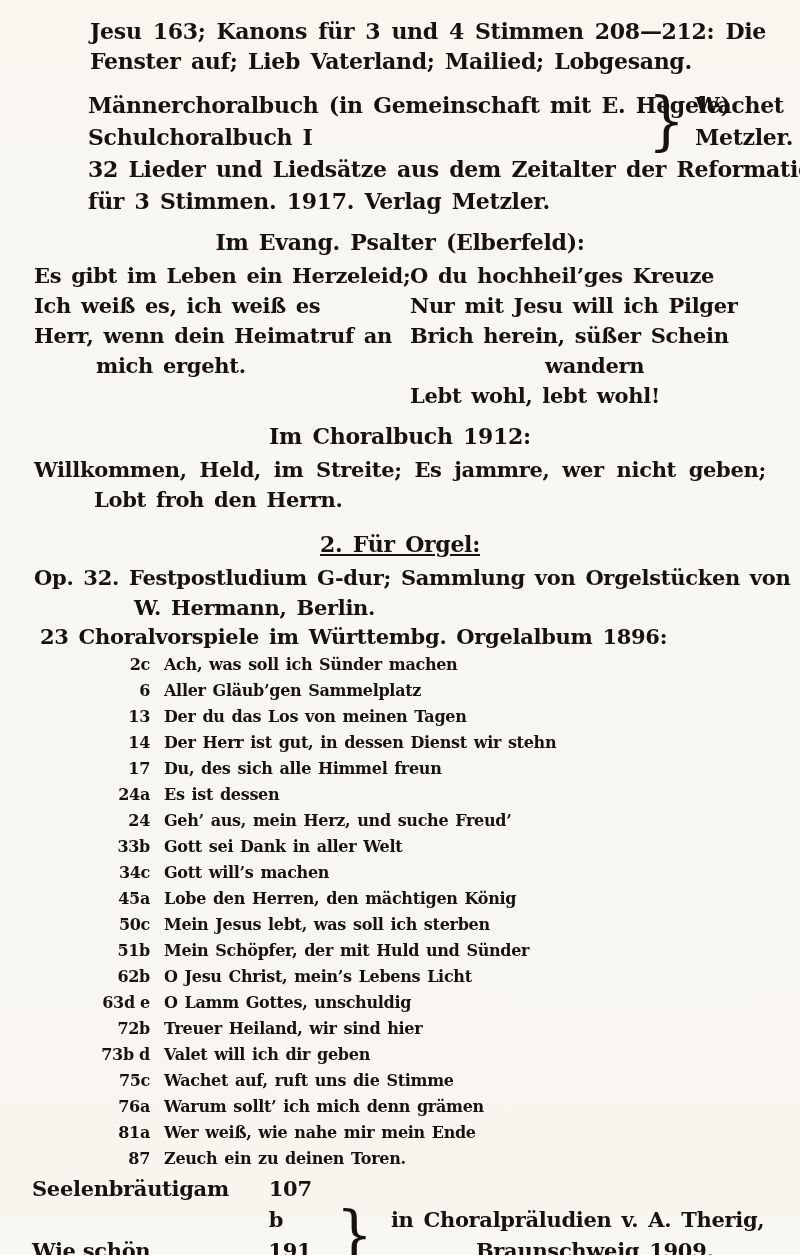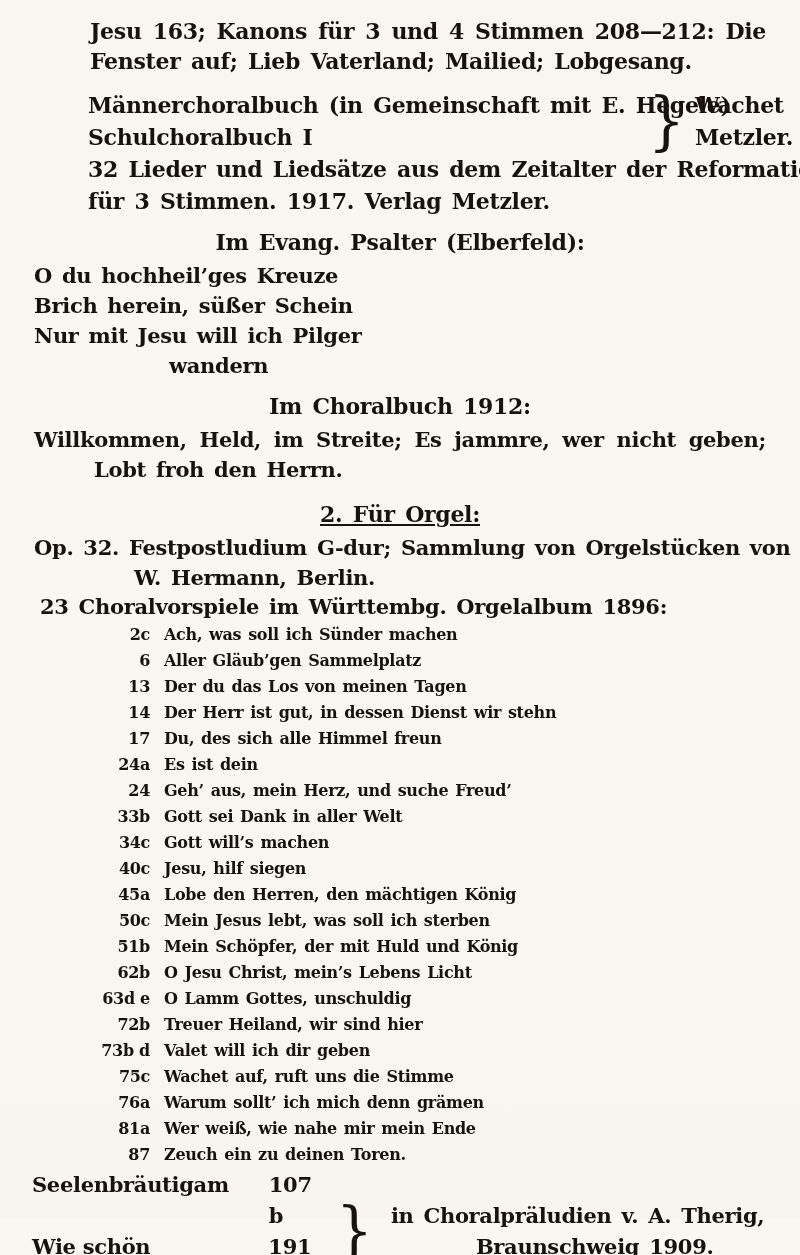--- a/index.html
+++ b/index.html
@@ -80,25 +80,32 @@
     </div>
   </div>
 
   <div class="lieder">
     <div class="stretch">32 Lieder und Liedsätze aus dem Zeitalter der Reformation,</div>
     <div class="line">für 3 Stimmen. 1917. Verlag Metzler.</div>
   </div>
 
   <div class="heading">Im Evang. Psalter (Elberfeld):</div>
   <div class="columns">
+    <div class="col-left">
+      <div class="line">Es gibt im Leben ein Herzeleid;</div>
+      <div class="line">Ich weiß es, ich weiß es</div>
+      <div class="line">Herr, wenn dein Heimatruf an</div>
+      <div class="line wrapline">mich ergeht.</div>
+    </div>
     <div class="col-right">
       <div class="line">O du hochheil’ges Kreuze</div>
+      <div class="line">Nur mit Jesu will ich Pilger</div>
       <div class="line">Brich herein, süßer Schein</div>
-      <div class="line">Nur mit Jesu will ich Pilger</div>
       <div class="line wrapline">wandern</div>
+      <div class="line">Lebt wohl, lebt wohl!</div>
     </div>
   </div>
 
   <div class="heading">Im Choralbuch 1912:</div>
   <div class="will">
     <div class="stretch">Willkommen, Held, im Streite; Es jammre, wer nicht geben;</div>
     <div class="line l2">Lobt froh den Herrn.</div>
   </div>
 
   <div class="heading" style="margin-top:14px;text-decoration:underline;">2. Für Orgel:</div>
@@ -129,56 +136,52 @@
       <div class="chorale-title">Der Herr ist gut, in dessen Dienst wir stehn</div>
     </div>
 
     <div class="chorale-row">
       <div class="chorale-num">17</div>
       <div class="chorale-title">Du, des sich alle Himmel freun</div>
     </div>
 
     <div class="chorale-row">
       <div class="chorale-num">24a</div>
-      <div class="chorale-title">Es ist dein</div>
+      <div class="chorale-title">Es ist dessen</div>
     </div>
 
     <div class="chorale-row">
       <div class="chorale-num">24</div>
       <div class="chorale-title">Geh’ aus, mein Herz, und suche Freud’</div>
     </div>
 
     <div class="chorale-row">
       <div class="chorale-num">33b</div>
       <div class="chorale-title">Gott sei Dank in aller Welt</div>
     </div>
 
     <div class="chorale-row">
       <div class="chorale-num">34c</div>
       <div class="chorale-title">Gott will’s machen</div>
     </div>
 
-    <div class="chorale-row">
-      <div class="chorale-num">40c</div>
-      <div class="chorale-title">Jesu, hilf siegen</div>
-    </div>
 
     <div class="chorale-row">
       <div class="chorale-num">45a</div>
       <div class="chorale-title">Lobe den Herren, den mächtigen König</div>
     </div>
 
     <div class="chorale-row">
       <div class="chorale-num">50c</div>
       <div class="chorale-title">Mein Jesus lebt, was soll ich sterben</div>
     </div>
 
     <div class="chorale-row">
       <div class="chorale-num">51b</div>
-      <div class="chorale-title">Mein Schöpfer, der mit Huld und König</div>
+      <div class="chorale-title">Mein Schöpfer, der mit Huld und Sünder</div>
     </div>
 
     <div class="chorale-row">
       <div class="chorale-num">62b</div>
       <div class="chorale-title">O Jesu Christ, mein’s Lebens Licht</div>
     </div>
 
     <div class="chorale-row">
       <div class="chorale-num">63d e</div>
       <div class="chorale-title">O Lamm Gottes, unschuldig</div>

